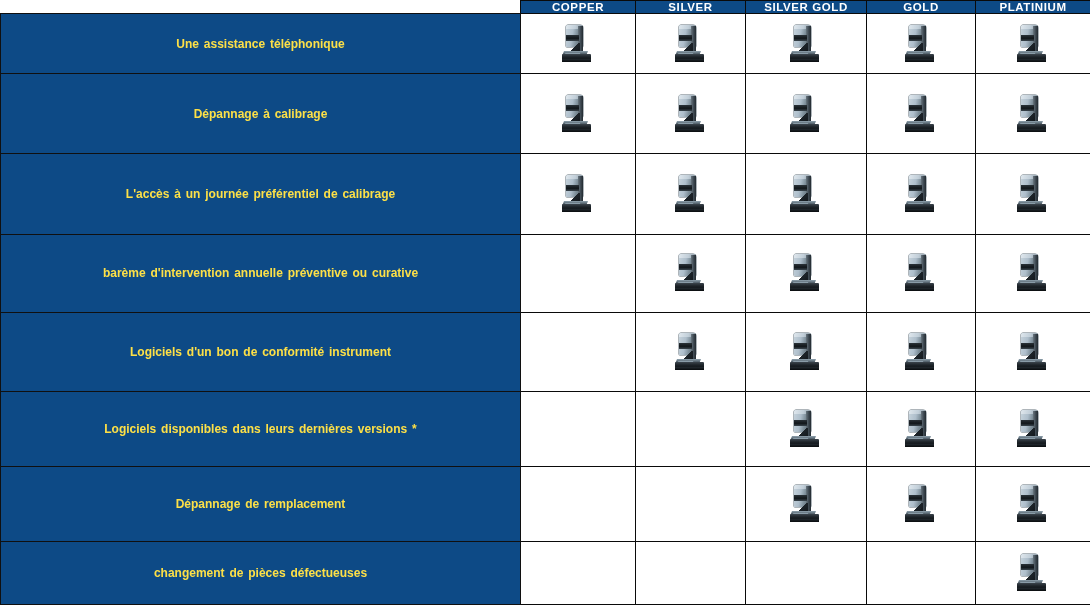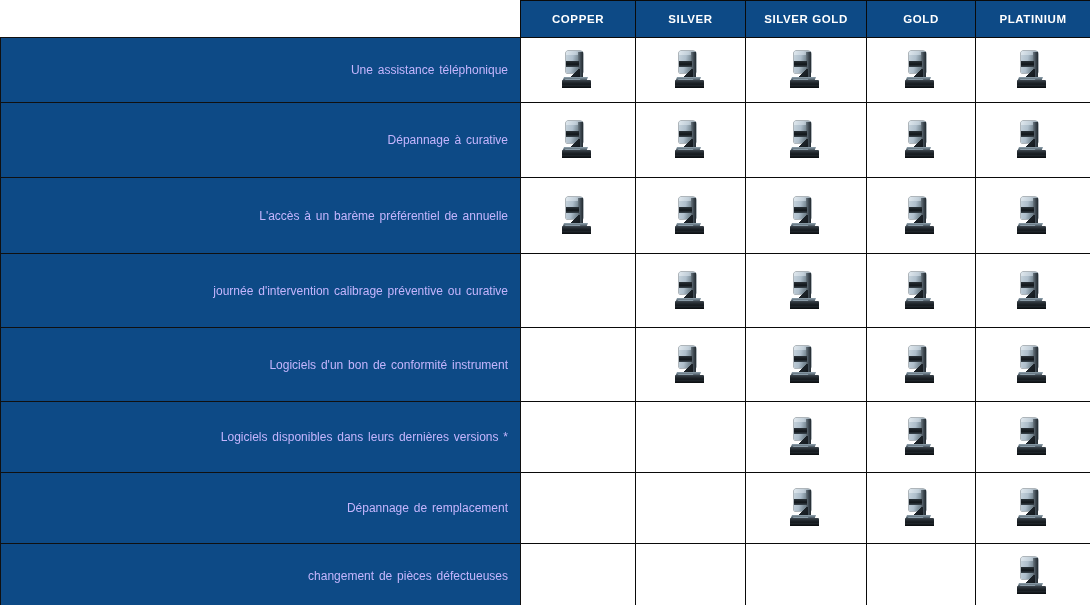--- a/index.html
+++ b/index.html
@@ -22,21 +22,21 @@
   }
 
   table.plan-table {
     border-collapse: collapse;
     table-layout: fixed;
     width: 1090px;
     height: 605px;
   }
 
   table.plan-table td, table.plan-table th {
-    padding: 12px;
+    padding: 0;
     margin: 0;
   }
 
   
   .corner-cell {
     width: 520px;
     background: #ffffff;
     border: none;
   }
 
@@ -49,24 +49,24 @@
     letter-spacing: 0.6px;
     text-align: center;
     vertical-align: middle;
     border: 1px solid #0a0a0a;
     font-family: "Liberation Sans", sans-serif;
   }
 
   
   .feature-cell {
     background: #0d4a86;
-    color: #c4b5fd;
+    color: #fde047;
     font-size: 12px;
-    font-weight: normal;
-    text-align: right;
+    font-weight: bold;
+    text-align: center;
     vertical-align: middle;
     padding-left: 9px;
     border-top: 1px solid #101010;
     border-bottom: 1px solid #101010;
     border-left: 1px solid #101010;
     border-right: 1px solid #101010;
     word-spacing: 1.5px;
     font-family: "Liberation Sans", sans-serif;
   }
 
@@ -207,37 +207,37 @@
     <tbody id="table-body">
         <tr style="height: 57px;">
           <td class="feature-cell">Une assistance  téléphonique</td>
           <td class="val-cell"><span class="instrument-icon"><span class="head"></span><span class="head-cap"></span><span class="col-right"></span><span class="band"></span><span class="arm"></span><span class="stage"></span><span class="strip"></span><span class="base"></span><span class="base-bevel"></span></span></td>
           <td class="val-cell"><span class="instrument-icon"><span class="head"></span><span class="head-cap"></span><span class="col-right"></span><span class="band"></span><span class="arm"></span><span class="stage"></span><span class="strip"></span><span class="base"></span><span class="base-bevel"></span></span></td>
           <td class="val-cell"><span class="instrument-icon"><span class="head"></span><span class="head-cap"></span><span class="col-right"></span><span class="band"></span><span class="arm"></span><span class="stage"></span><span class="strip"></span><span class="base"></span><span class="base-bevel"></span></span></td>
           <td class="val-cell"><span class="instrument-icon"><span class="head"></span><span class="head-cap"></span><span class="col-right"></span><span class="band"></span><span class="arm"></span><span class="stage"></span><span class="strip"></span><span class="base"></span><span class="base-bevel"></span></span></td>
           <td class="val-cell"><span class="instrument-icon"><span class="head"></span><span class="head-cap"></span><span class="col-right"></span><span class="band"></span><span class="arm"></span><span class="stage"></span><span class="strip"></span><span class="base"></span><span class="base-bevel"></span></span></td>
         </tr>
         <tr style="height: 75px;">
-          <td class="feature-cell">Dépannage  à curative</td>
+          <td class="feature-cell">Dépannage  à calibrage</td>
           <td class="val-cell"><span class="instrument-icon"><span class="head"></span><span class="head-cap"></span><span class="col-right"></span><span class="band"></span><span class="arm"></span><span class="stage"></span><span class="strip"></span><span class="base"></span><span class="base-bevel"></span></span></td>
           <td class="val-cell"><span class="instrument-icon"><span class="head"></span><span class="head-cap"></span><span class="col-right"></span><span class="band"></span><span class="arm"></span><span class="stage"></span><span class="strip"></span><span class="base"></span><span class="base-bevel"></span></span></td>
           <td class="val-cell"><span class="instrument-icon"><span class="head"></span><span class="head-cap"></span><span class="col-right"></span><span class="band"></span><span class="arm"></span><span class="stage"></span><span class="strip"></span><span class="base"></span><span class="base-bevel"></span></span></td>
           <td class="val-cell"><span class="instrument-icon"><span class="head"></span><span class="head-cap"></span><span class="col-right"></span><span class="band"></span><span class="arm"></span><span class="stage"></span><span class="strip"></span><span class="base"></span><span class="base-bevel"></span></span></td>
           <td class="val-cell"><span class="instrument-icon"><span class="head"></span><span class="head-cap"></span><span class="col-right"></span><span class="band"></span><span class="arm"></span><span class="stage"></span><span class="strip"></span><span class="base"></span><span class="base-bevel"></span></span></td>
         </tr>
         <tr style="height: 76px;">
-          <td class="feature-cell">L'accès  à un barème préférentiel de annuelle</td>
+          <td class="feature-cell">L'accès  à un journée préférentiel de calibrage</td>
           <td class="val-cell"><span class="instrument-icon"><span class="head"></span><span class="head-cap"></span><span class="col-right"></span><span class="band"></span><span class="arm"></span><span class="stage"></span><span class="strip"></span><span class="base"></span><span class="base-bevel"></span></span></td>
           <td class="val-cell"><span class="instrument-icon"><span class="head"></span><span class="head-cap"></span><span class="col-right"></span><span class="band"></span><span class="arm"></span><span class="stage"></span><span class="strip"></span><span class="base"></span><span class="base-bevel"></span></span></td>
           <td class="val-cell"><span class="instrument-icon"><span class="head"></span><span class="head-cap"></span><span class="col-right"></span><span class="band"></span><span class="arm"></span><span class="stage"></span><span class="strip"></span><span class="base"></span><span class="base-bevel"></span></span></td>
           <td class="val-cell"><span class="instrument-icon"><span class="head"></span><span class="head-cap"></span><span class="col-right"></span><span class="band"></span><span class="arm"></span><span class="stage"></span><span class="strip"></span><span class="base"></span><span class="base-bevel"></span></span></td>
           <td class="val-cell"><span class="instrument-icon"><span class="head"></span><span class="head-cap"></span><span class="col-right"></span><span class="band"></span><span class="arm"></span><span class="stage"></span><span class="strip"></span><span class="base"></span><span class="base-bevel"></span></span></td>
         </tr>
         <tr style="height: 74px;">
-          <td class="feature-cell">journée d'intervention calibrage  préventive ou curative</td>
+          <td class="feature-cell">barème d'intervention annuelle  préventive ou curative</td>
           <td class="val-cell empty-cell"></td>
           <td class="val-cell"><span class="instrument-icon"><span class="head"></span><span class="head-cap"></span><span class="col-right"></span><span class="band"></span><span class="arm"></span><span class="stage"></span><span class="strip"></span><span class="base"></span><span class="base-bevel"></span></span></td>
           <td class="val-cell"><span class="instrument-icon"><span class="head"></span><span class="head-cap"></span><span class="col-right"></span><span class="band"></span><span class="arm"></span><span class="stage"></span><span class="strip"></span><span class="base"></span><span class="base-bevel"></span></span></td>
           <td class="val-cell"><span class="instrument-icon"><span class="head"></span><span class="head-cap"></span><span class="col-right"></span><span class="band"></span><span class="arm"></span><span class="stage"></span><span class="strip"></span><span class="base"></span><span class="base-bevel"></span></span></td>
           <td class="val-cell"><span class="instrument-icon"><span class="head"></span><span class="head-cap"></span><span class="col-right"></span><span class="band"></span><span class="arm"></span><span class="stage"></span><span class="strip"></span><span class="base"></span><span class="base-bevel"></span></span></td>
         </tr>
         <tr style="height: 74px;">
           <td class="feature-cell">Logiciels d'un bon de conformité instrument</td>
           <td class="val-cell empty-cell"></td>
           <td class="val-cell"><span class="instrument-icon"><span class="head"></span><span class="head-cap"></span><span class="col-right"></span><span class="band"></span><span class="arm"></span><span class="stage"></span><span class="strip"></span><span class="base"></span><span class="base-bevel"></span></span></td>

